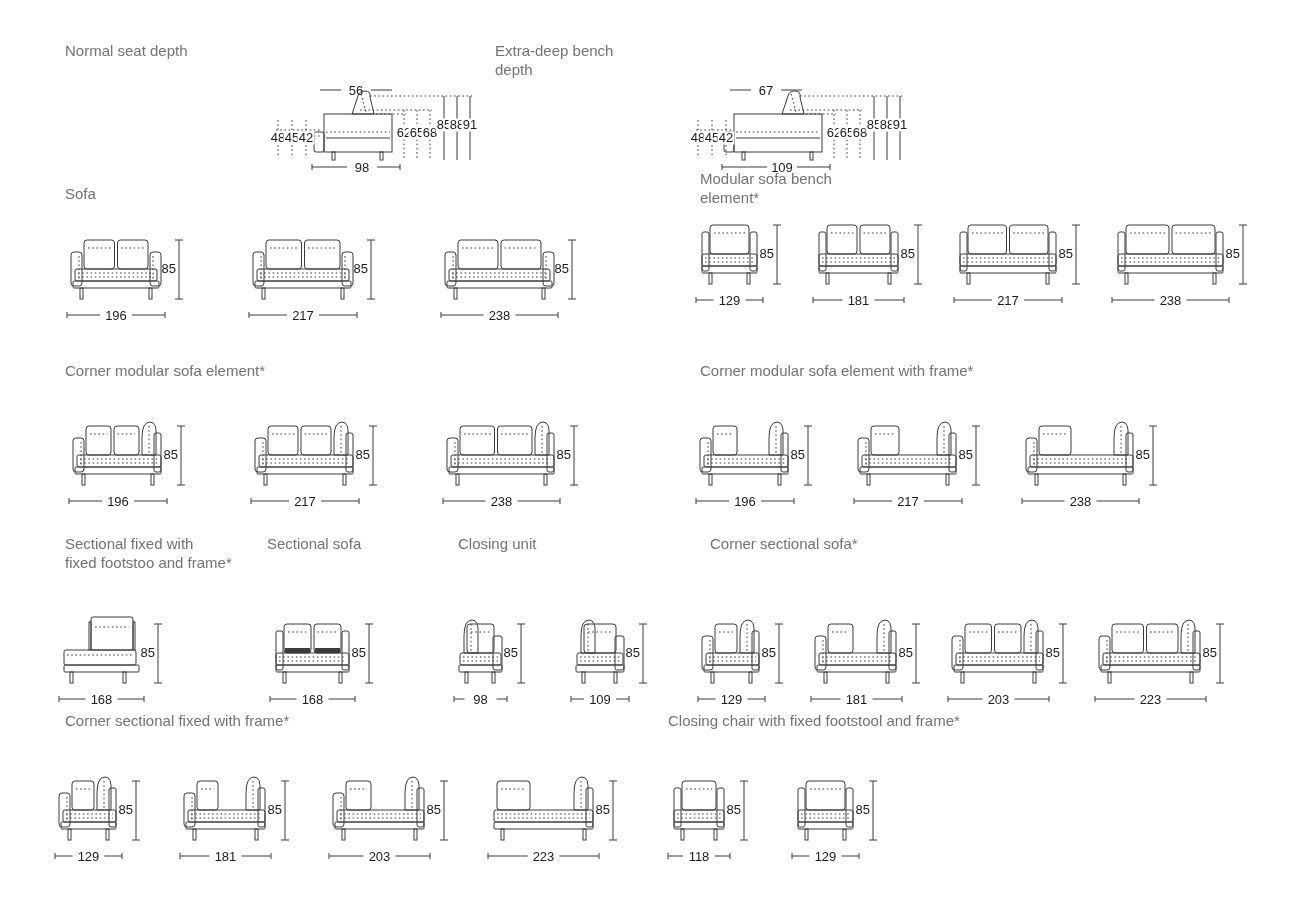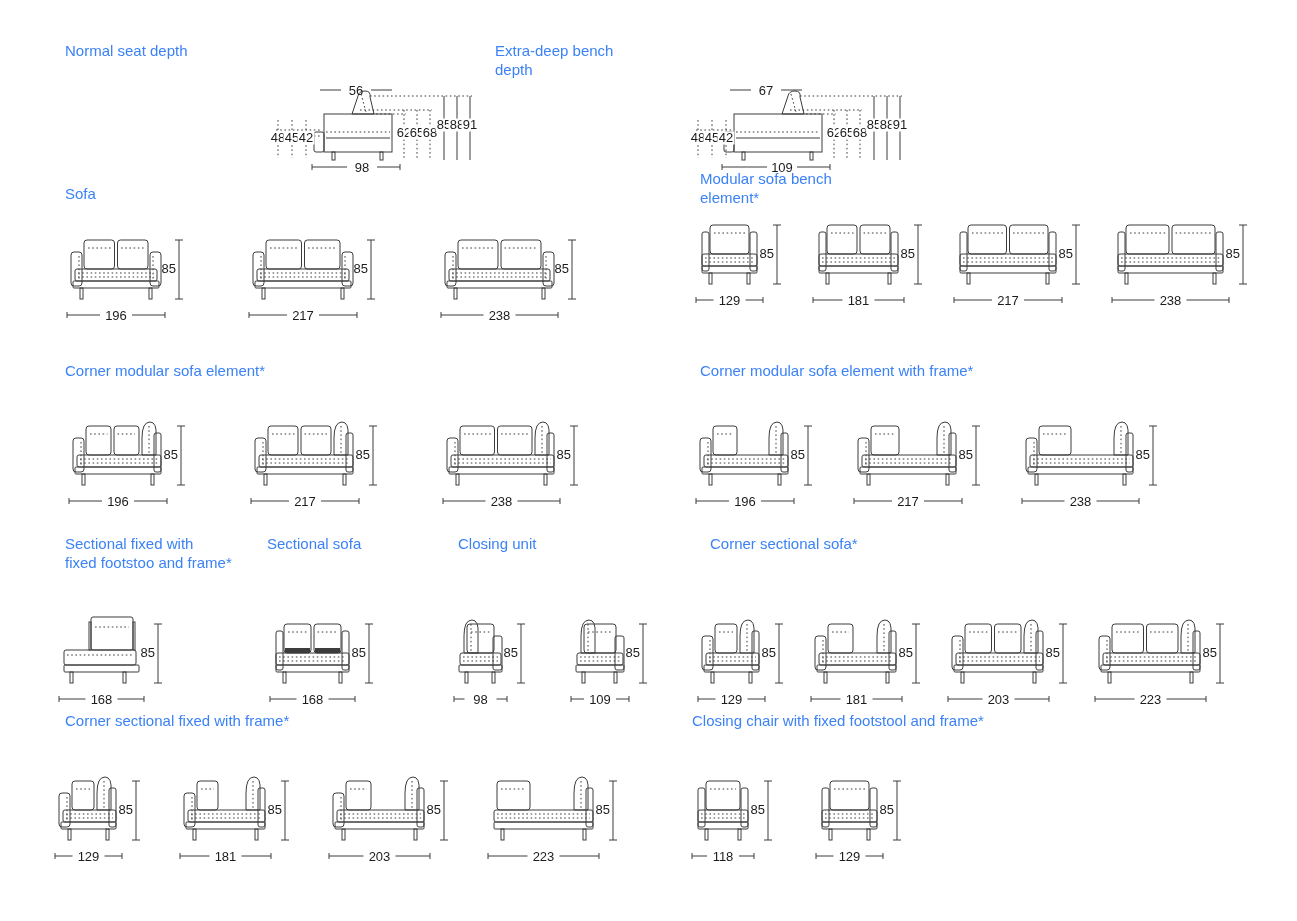--- a/index.html
+++ b/index.html
@@ -1,19 +1,19 @@
 <!DOCTYPE html>
 <html><head>
 <meta charset="utf-8">
 <style>
   html,body{margin:0;padding:0;background:#fff;}
   .page{position:relative;width:1297px;height:921px;background:#ffffff;overflow:hidden;
         font-family:"Liberation Sans",sans-serif;}
   .sec{position:absolute;}
-  .title{font-size:15px;line-height:19px;color:#3b82f6;white-space:nowrap;}
+  .title{font-size:15px;line-height:19px;color:#737373;white-space:nowrap;}
   .items{position:absolute;display:flex;align-items:flex-end;}
   .item svg{display:block;}
   .depth-diagram{position:absolute;}
   svg{overflow:visible;}
   svg text{font-family:"Liberation Sans",sans-serif;font-size:13px;fill:#1c1c1c;stroke:none;}
 </style>
 </head>
 <body>
 
 <div class="page">
@@ -900,21 +900,21 @@
               <line x1="-4" y1="84" x2="-4" y2="90"></line>
               <line x1="107" y1="84" x2="107" y2="90"></line>
             </g>
             <text x="118" y="45" text-anchor="end">85</text>
             <text x="51.5" y="91.5" text-anchor="middle">223</text>
           </svg>
         </div>
       </div>
   </section>
 
-  <section class="sec" style="left:692px;top:711px">
+  <section class="sec" style="left:668px;top:711px">
     <div class="title">
       <div class="tl">Closing chair with fixed footstool and frame*</div>
     </div>
     <div class="items" style="left:-4px;top:58px;gap:34px">
         <div class="item">
           <svg width="90" height="96" viewBox="-8 0 90 96">
             <g fill="none" stroke="#3c3c3c" stroke-width="1">
               <rect x="10" y="12" width="34" height="29" rx="3"></rect>
               <line x1="14" y1="20" x2="40" y2="20" stroke-dasharray="1.6 2.6"></line>
               <rect x="2" y="19" width="7" height="39" rx="2"></rect>

